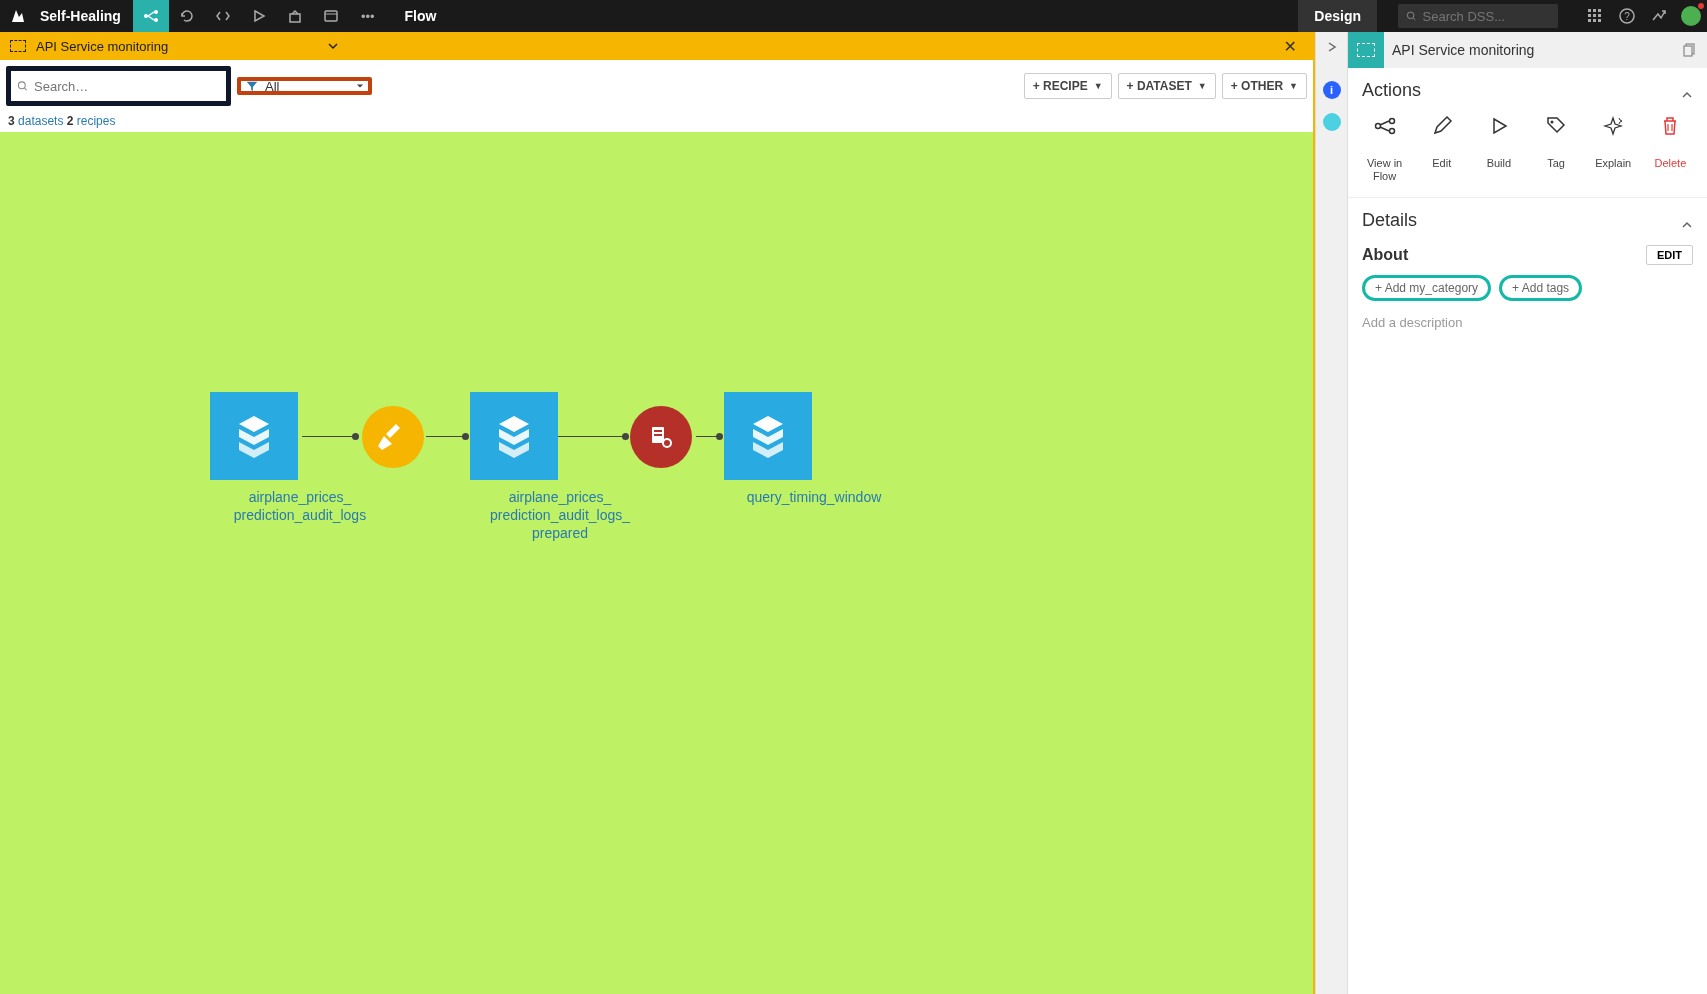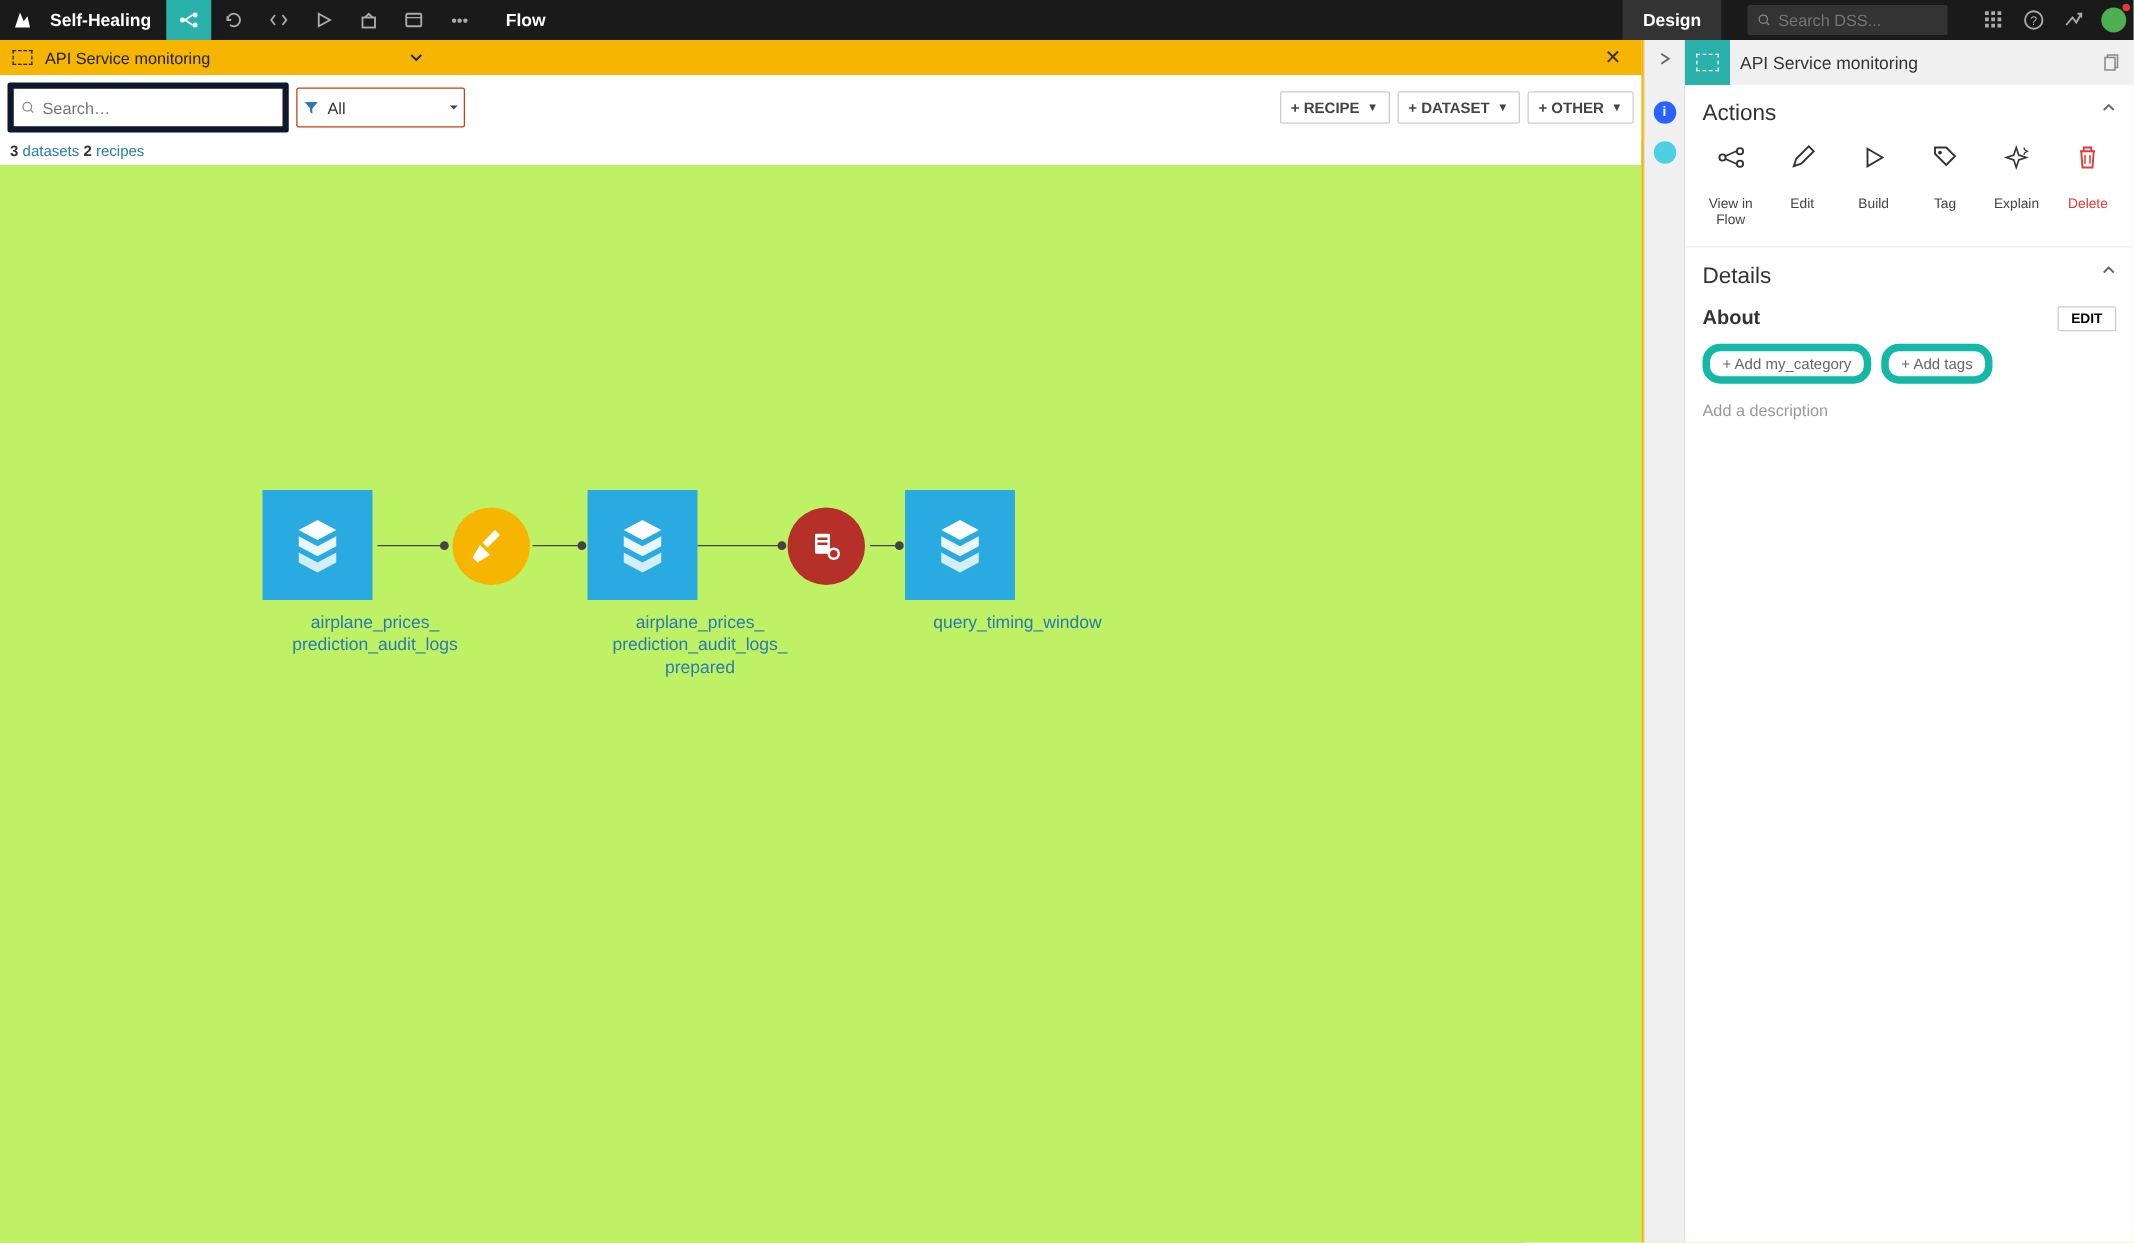--- a/index.html
+++ b/index.html
@@ -26,21 +26,21 @@
 .zone-bar .dashrect { width: 16px; height: 12px; border: 1.5px dashed #222; }
 .zone-bar .zone-name { font-size: 13px; color: #222; }
 .zone-bar .chev { color: #222; cursor: pointer; }
 .zone-bar .spacer { flex:1; }
 .zone-bar .close { cursor: pointer; padding: 0 6px; font-size: 16px; }
 
 
 .toolbar { display: flex; align-items: center; background: #fff; padding: 6px; gap: 6px; border-bottom: none; }
 .toolbar .search-box { display:flex; align-items:center; border:5px solid #0f172a; border-radius:2px; height:40px; padding:0 6px; width:225px; }
 .toolbar .search-box input { border:none; outline:none; width:100%; font-size:13px; }
-.toolbar .filter-box { display:flex; align-items:center; border:1px solid #c2410c; border-radius:2px; height:32px; width:135px; padding:0 4px; gap:6px; cursor:pointer; }
+.toolbar .filter-box { display:flex; align-items:center; border:4px solid #c2410c; border-radius:2px; height:18px; width:135px; padding:0 4px; gap:6px; cursor:pointer; }
 .toolbar .filter-box .filt-label{ flex:1; font-size:13px; }
 .toolbar .spacer { flex:1; }
 .toolbar .btn { display:flex; align-items:center; gap:6px; border:1px solid #ccc; background:#fff; border-radius:2px; height:26px; padding:0 8px; font-size:12px; font-weight:700; color:#444; cursor:pointer; }
 .toolbar .btn .caret { font-size:9px; }
 
 
 .counts-line { padding: 2px 8px 4px; font-size: 12px; color: #666; }
 .counts-line .num { color:#333; font-weight:600; }
 .counts-line .link { color:#2a7ab0; }
 
@@ -71,37 +71,37 @@
 .rail .tab-cyan { background:#4dd0e1; border-radius:50%; width:18px; height:18px; }
 
 
 .rpanel { width:360px; background:#fff; border-left:1px solid #ddd; display:flex; flex-direction:column; }
 .rpanel-header { display:flex; align-items:center; background:#f0f0f0; height:36px; padding-right:10px; gap:8px; }
 .rpanel-header .badge { width:36px; height:36px; background:#2ab1ac; display:flex; align-items:center; justify-content:center; }
 .rpanel-header .dashrect-w { width:18px; height:14px; border:1.5px dashed #fff; }
 .rpanel-header .title { font-size:14px; color:#333; flex:1; }
 .rpanel-header .copyico { color:#888; cursor:pointer; }
 
-.section-hdr { display:flex; align-items:flex-start; padding:12px 14px 6px; }
+.section-hdr { display:flex; align-items:flex-end; padding:12px 14px 6px; }
 .section-hdr .section-title { font-size:18px; color:#333; flex:1; }
 .section-hdr .chev-up { color:#666; cursor:pointer; }
 
 .actions-row { display:flex; justify-content:space-around; padding:8px 8px 14px; }
 .action-item { display:flex; flex-direction:column; align-items:center; gap:20px; cursor:pointer; width:54px; }
 .action-item .alabel { font-size:11px; color:#444; text-align:center; line-height:1.2; }
 .action-item.danger .alabel { color:#e53935; }
 
 .divider { height:1px; background:#eee; margin:0; }
 
 .details-body { padding:8px 14px; }
 .details-body .about-row { display:flex; align-items:center; }
 .details-body .about-label { font-weight:700; font-size:16px; flex:1; }
 .details-body .edit-btn { border:1px solid #ccc; background:#fff; padding:3px 10px; font-size:11px; font-weight:700; cursor:pointer; border-radius:2px; }
 .tag-pills { display:flex; gap:8px; margin-top:10px; }
-.pill { border:6px solid #14b8a6; border-radius:14px; padding:3px 10px; font-size:12px; color:#666; cursor:pointer;text-align:center; }
+.pill { border:3px solid #14b8a6; border-radius:14px; padding:3px 10px; font-size:12px; color:#666; cursor:pointer;text-align:center; }
 .desc-placeholder { color:#999; font-size:13px; margin-top:14px; }
 
 svg { display:block; }
 </style>
 </head>
 <body>
 
 <div class="topbar">
   <div class="logo">
     <svg width="16" height="16" viewBox="0 0 16 16">

